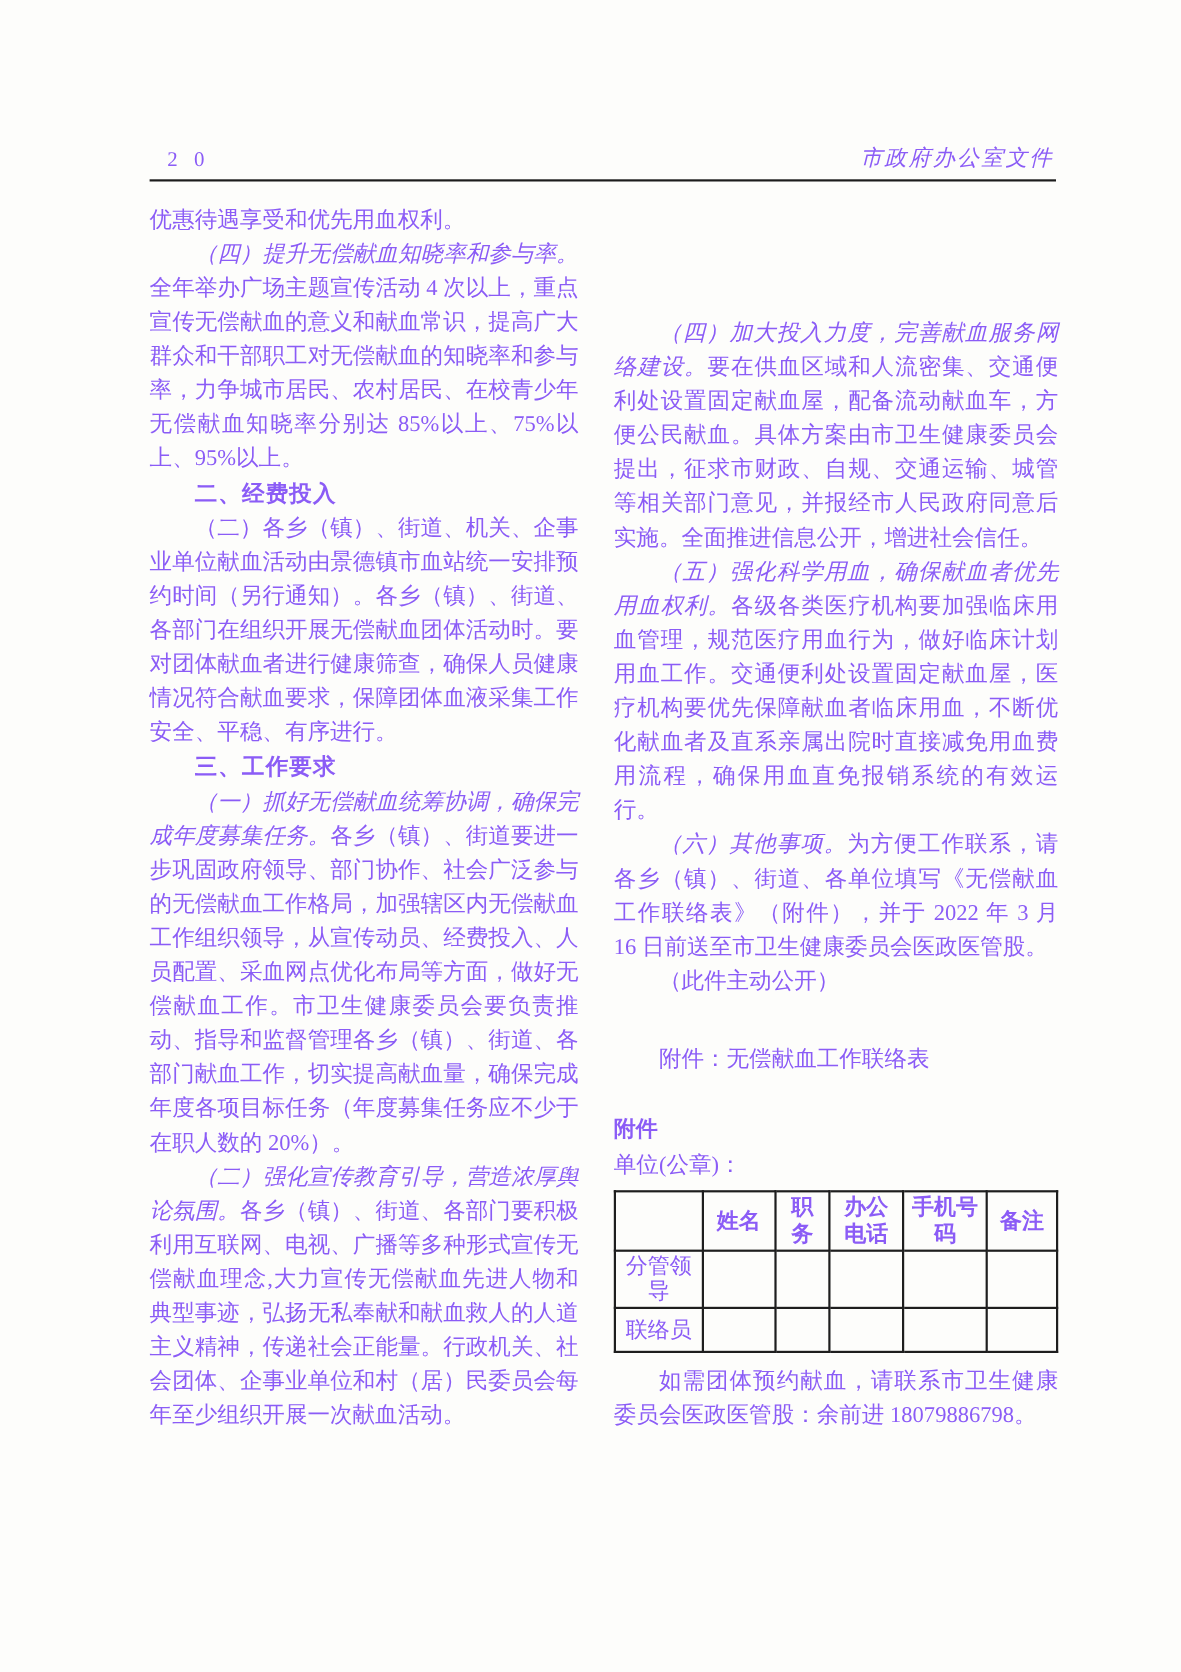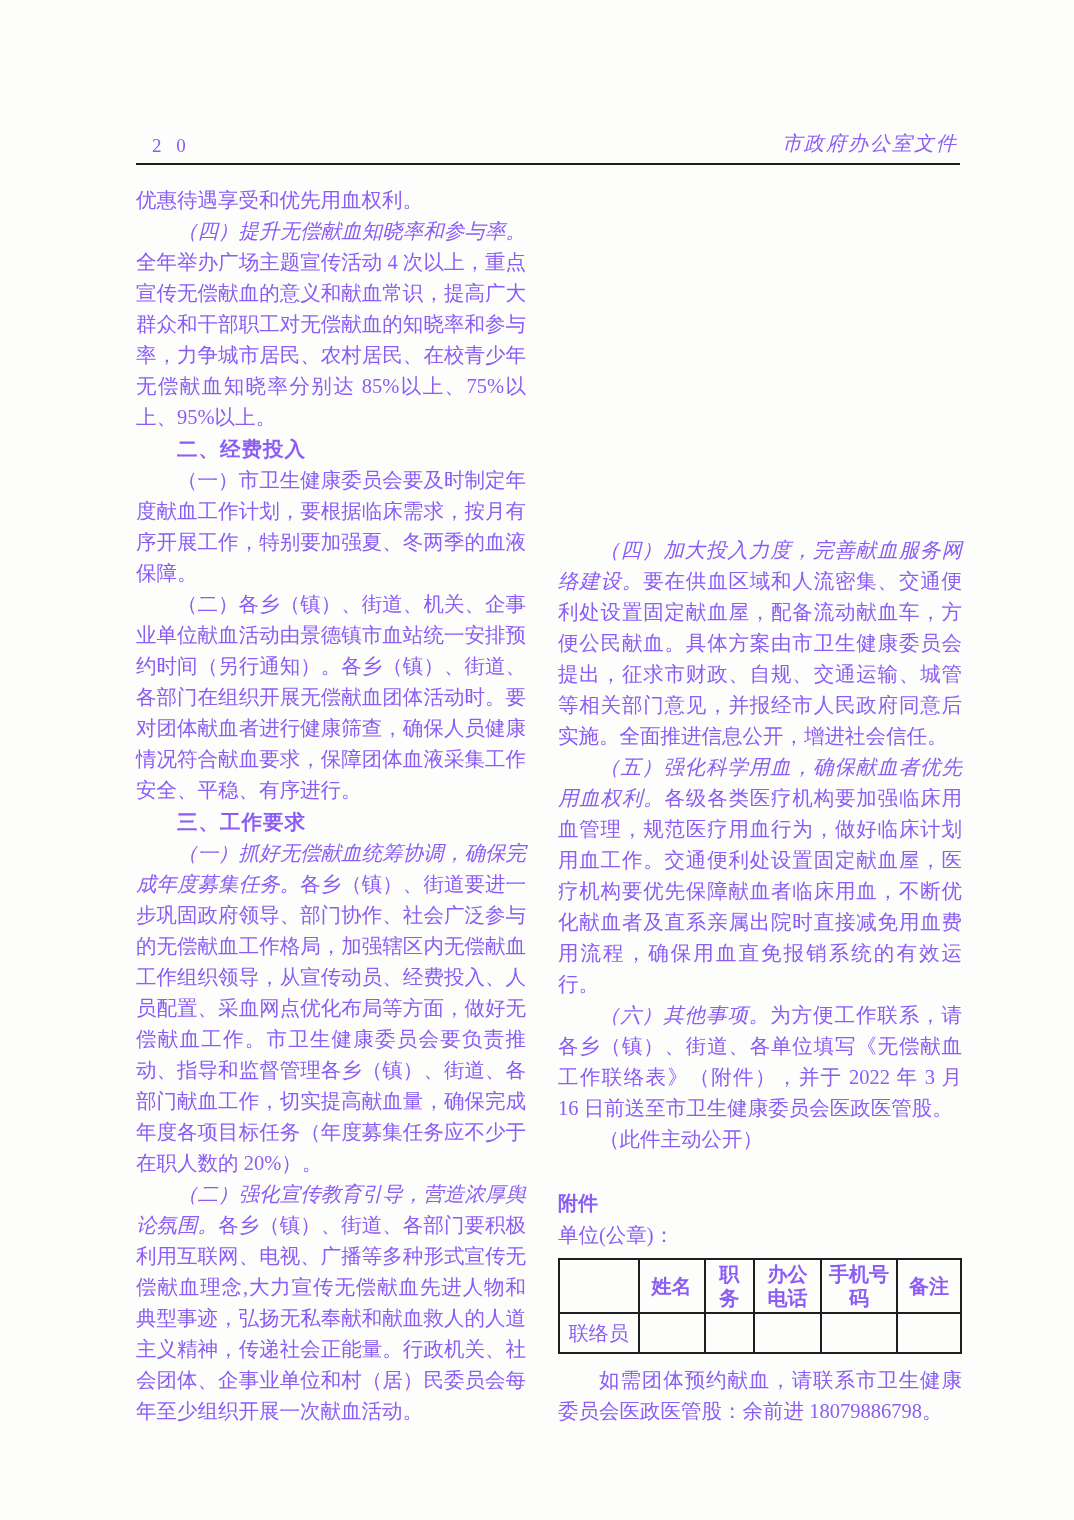--- a/index.html
+++ b/index.html
@@ -83,33 +83,33 @@
     <span class="doc-label">市政府办公室文件</span>
   </div>
   <div class="header-rule"></div>
 
   <div class="columns">
 
     <div class="col-left" id="col-left">
         <p class="para no-indent"><span class="seg-normal">优惠待遇享受和优先用血权利。</span></p>
         <p class="para"><span class="seg-italic">（四）提升无偿献血知晓率和参与率。</span><span class="seg-normal">全年举办广场主题宣传活动 4 次以上，重点宣传无偿献血的意义和献血常识，提高广大群众和干部职工对无偿献血的知晓率和参与率，力争城市居民、农村居民、在校青少年无偿献血知晓率分别达 85%以上、75%以上、95%以上。</span></p>
         <p class="para"><span class="seg-heading">二、经费投入</span></p>
-        <p class="para"><span class="seg-normal">（一）市卫生健康委员会要及时制定年度献血工作计划，要根据临床需求，按月有序开展工作，特别要加强夏、冬两季的血液保障。</span></p>
         <p class="para"><span class="seg-normal">（二）各乡（镇）、街道、机关、企事业单位献血活动由景德镇市血站统一安排预约时间（另行通知）。各乡（镇）、街道、各部门在组织开展无偿献血团体活动时。要对团体献血者进行健康筛查，确保人员健康情况符合献血要求，保障团体血液采集工作安全、平稳、有序进行。</span></p>
         <p class="para"><span class="seg-heading">三、工作要求</span></p>
         <p class="para"><span class="seg-italic">（一）抓好无偿献血统筹协调，确保完成年度募集任务。</span><span class="seg-normal">各乡（镇）、街道要进一步巩固政府领导、部门协作、社会广泛参与的无偿献血工作格局，加强辖区内无偿献血工作组织领导，从宣传动员、经费投入、人员配置、采血网点优化布局等方面，做好无偿献血工作。市卫生健康委员会要负责推动、指导和监督管理各乡（镇）、街道、各部门献血工作，切实提高献血量，确保完成年度各项目标任务（年度募集任务应不少于在职人数的 20%）。</span></p>
         <p class="para"><span class="seg-italic">（二）强化宣传教育引导，营造浓厚舆论氛围。</span><span class="seg-normal">各乡（镇）、街道、各部门要积极利用互联网、电视、广播等多种形式宣传无偿献血理念,大力宣传无偿献血先进人物和典型事迹，弘扬无私奉献和献血救人的人道主义精神，传递社会正能量。行政机关、社会团体、企事业单位和村（居）民委员会每年至少组织开展一次献血活动。</span></p>
       </div>
 
     <div class="col-right">
       <div id="right-paras">
           <p class="para"><span class="seg-italic">（四）加大投入力度，完善献血服务网络建设。</span><span class="seg-normal">要在供血区域和人流密集、交通便利处设置固定献血屋，配备流动献血车，方便公民献血。具体方案由市卫生健康委员会提出，征求市财政、自规、交通运输、城管等相关部门意见，并报经市人民政府同意后实施。全面推进信息公开，增进社会信任。</span></p>
           <p class="para"><span class="seg-italic">（五）强化科学用血，确保献血者优先用血权利。</span><span class="seg-normal">各级各类医疗机构要加强临床用血管理，规范医疗用血行为，做好临床计划用血工作。交通便利处设置固定献血屋，医疗机构要优先保障献血者临床用血，不断优化献血者及直系亲属出院时直接减免用血费用流程，确保用血直免报销系统的有效运行。</span></p>
           <p class="para"><span class="seg-italic">（六）其他事项。</span><span class="seg-normal">为方便工作联系，请各乡（镇）、街道、各单位填写《无偿献血工作联络表》（附件），并于 2022 年 3 月 16 日前送至市卫生健康委员会医政医管股。</span></p>
           <p class="para"><span class="seg-normal">（此件主动公开）</span></p>
+          <p class="para para-gap-large"><span class="seg-normal">附件：无偿献血工作联络表</span></p>
         </div>
 
       <div class="attachment">
         <div class="attachment-title">附件</div>
         <div class="seal-label">单位(公章)：</div>
 
         <table class="contact-table">
           <colgroup>
             <col class="col-w0">
               <col class="col-w1">
@@ -122,20 +122,28 @@
               <tr>
                 <th></th>
                 <th>姓名</th>
                 <th>职务</th>
                 <th>办公电话</th>
                 <th>手机号码</th>
                 <th>备注</th>
               </tr>
             </thead>
           <tbody id="contact-table-body">
+              <tr class="row-tall">
+                <td class="row-label">分管领导</td>
+                <td></td>
+                <td></td>
+                <td></td>
+                <td></td>
+                <td></td>
+              </tr>
               <tr class="row-short">
                 <td class="row-label">联络员</td>
                 <td></td>
                 <td></td>
                 <td></td>
                 <td></td>
                 <td></td>
               </tr>
             </tbody>
         </table>

